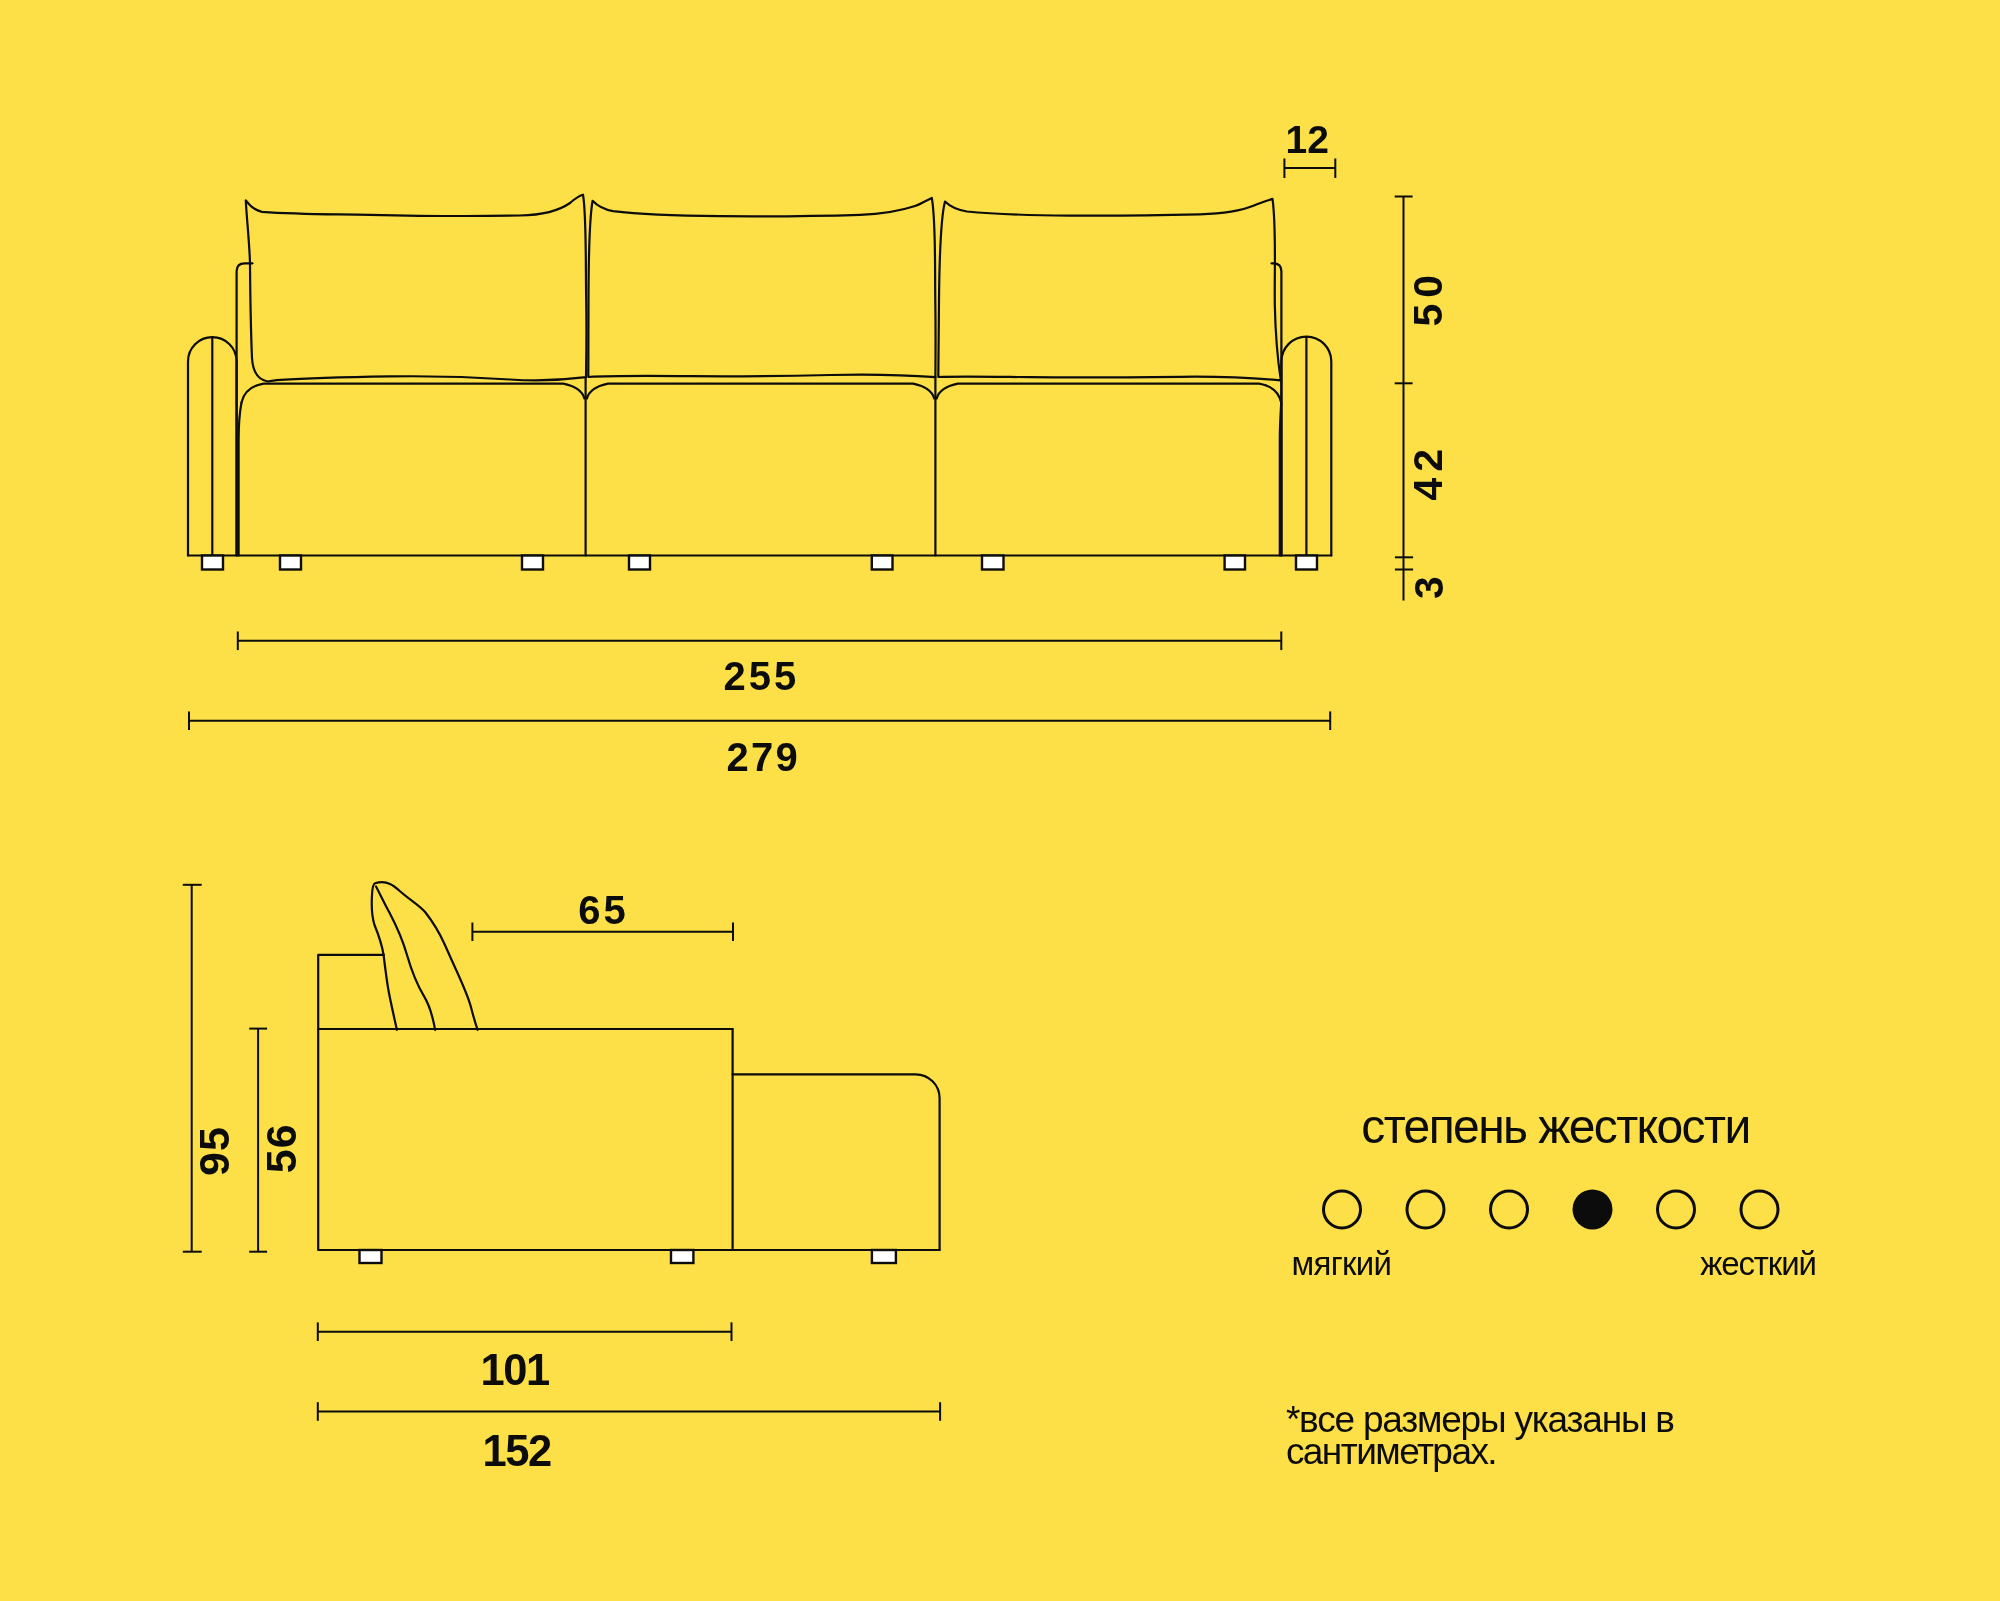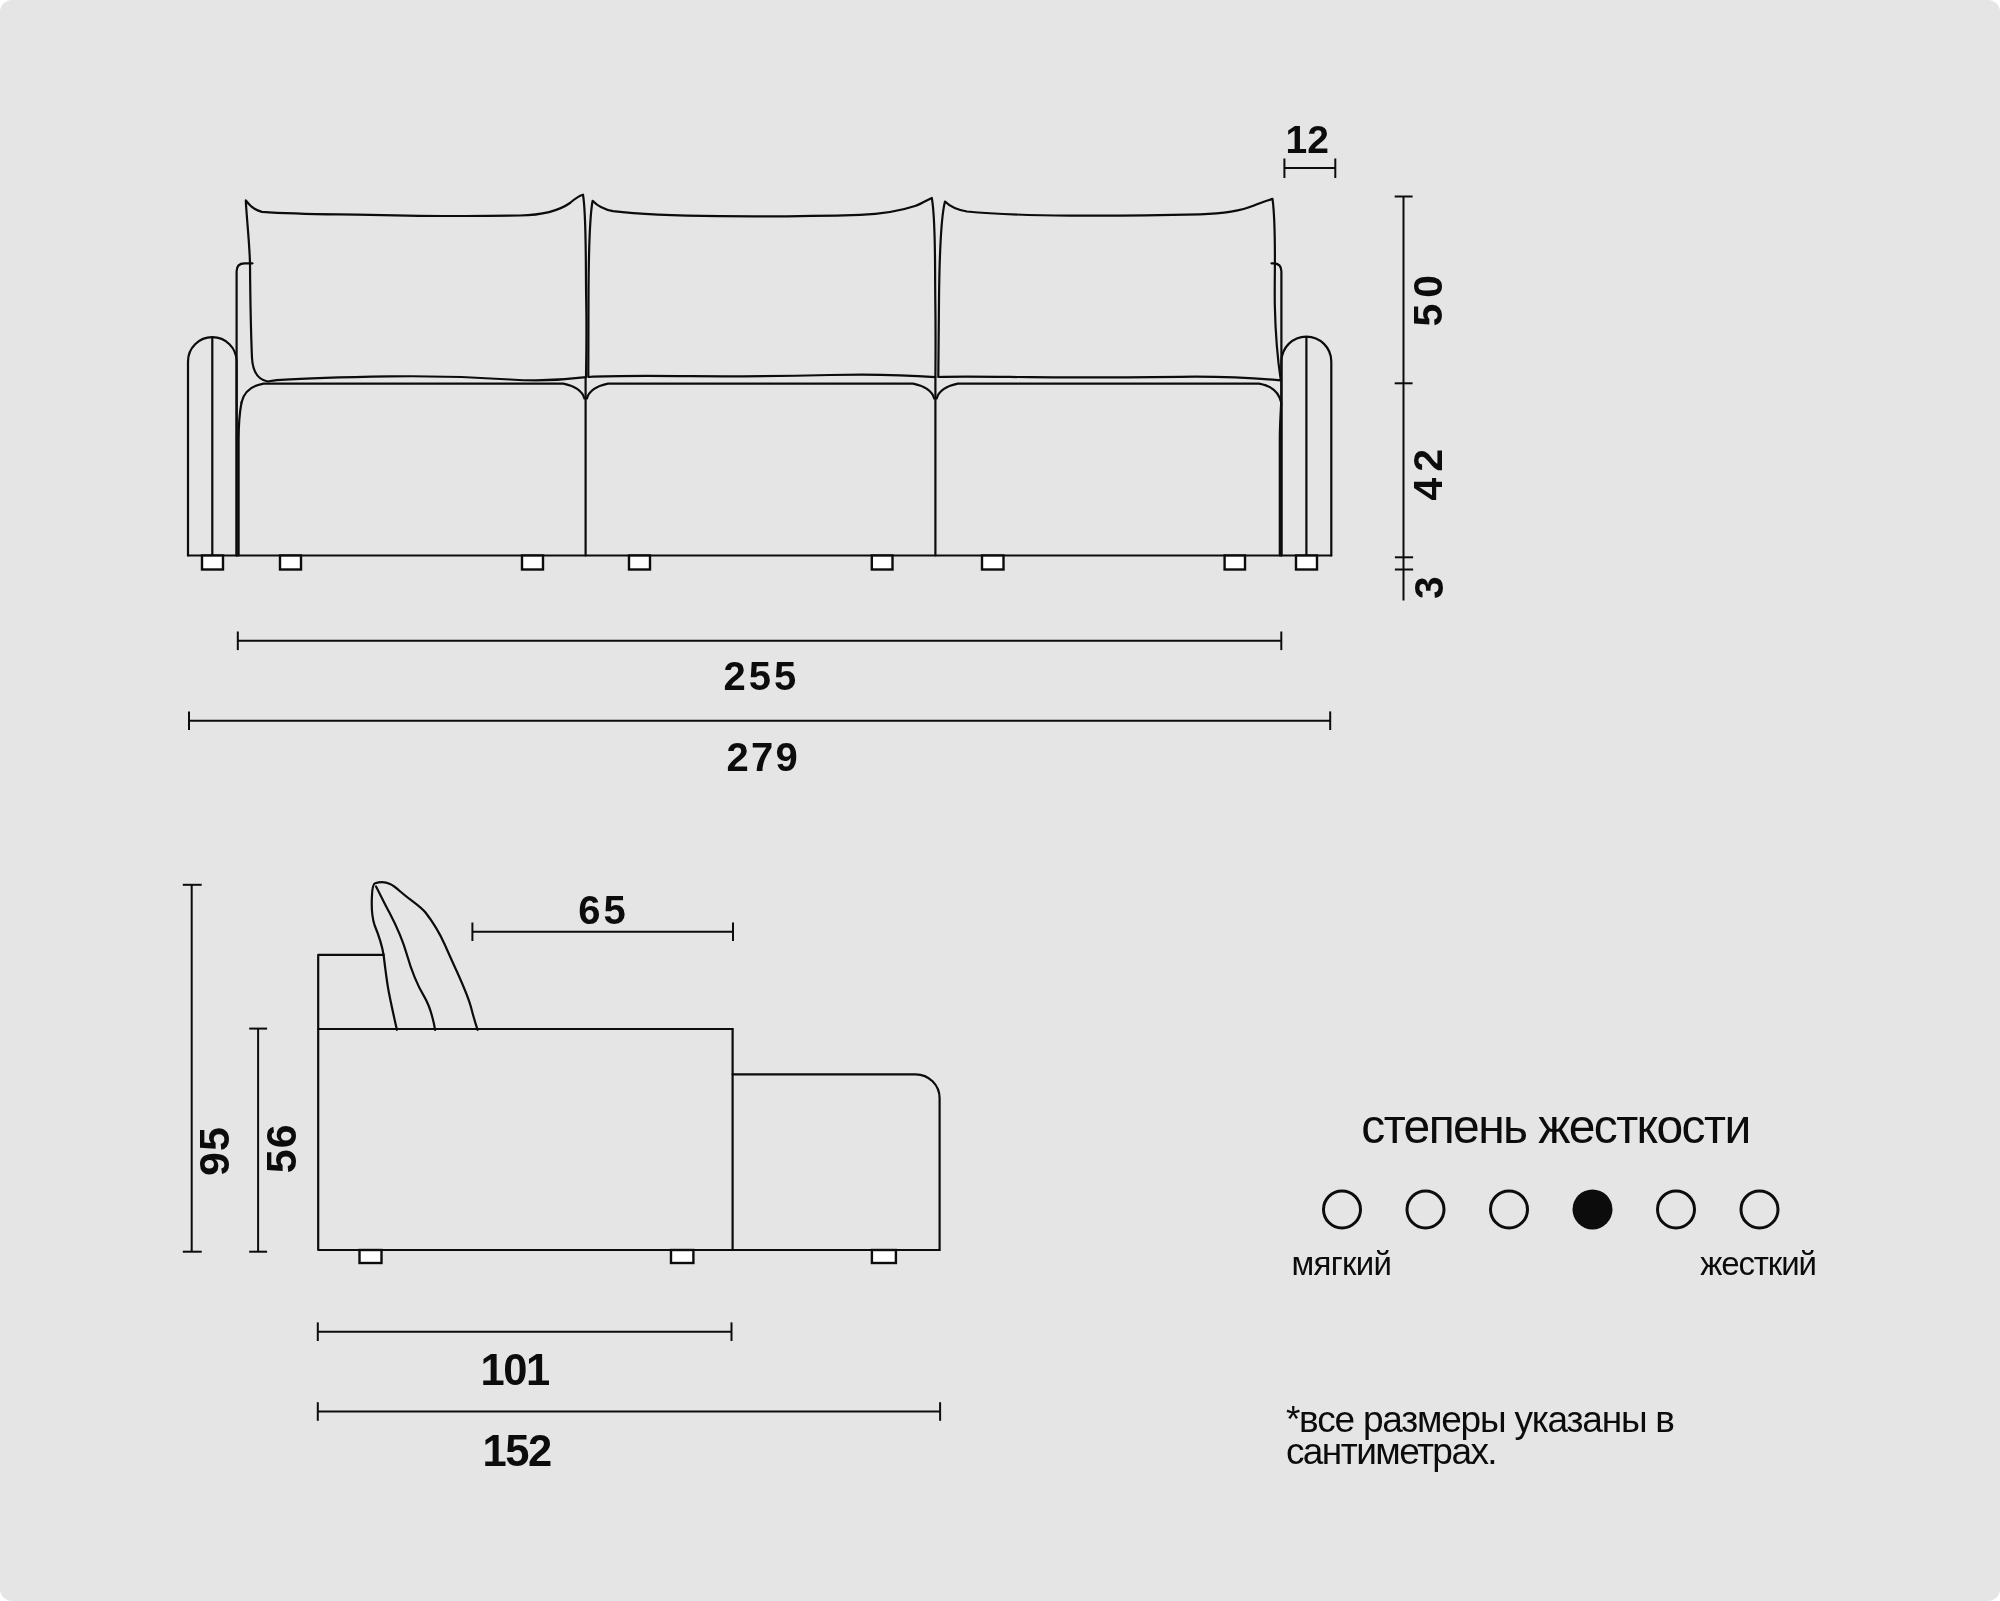--- a/index.html
+++ b/index.html
@@ -1,16 +1,16 @@
 <!DOCTYPE html>
 <html><head>
 <meta charset="utf-8">
 <style>
   html,body{margin:0;padding:0;background:#fff;}
-  .page{position:relative;width:2000px;height:1601px;background:#e5e5e5;overflow:hidden;border-radius:12px;}
+  .page{position:relative;width:2000px;height:1601px;background:#fde047;overflow:hidden;}
   svg{position:absolute;left:0;top:0;}
   text{font-family:"Liberation Sans", sans-serif;fill:#0c0c0c;}
   .num{font-weight:bold;}
 </style>
 </head>
 <body>
 <div class="page">
 <svg width="2000" height="1601" viewBox="0 0 2000 1601">
 
   <g stroke="#0c0c0c" stroke-width="2.2" fill="none" stroke-linecap="round" stroke-linejoin="round">

